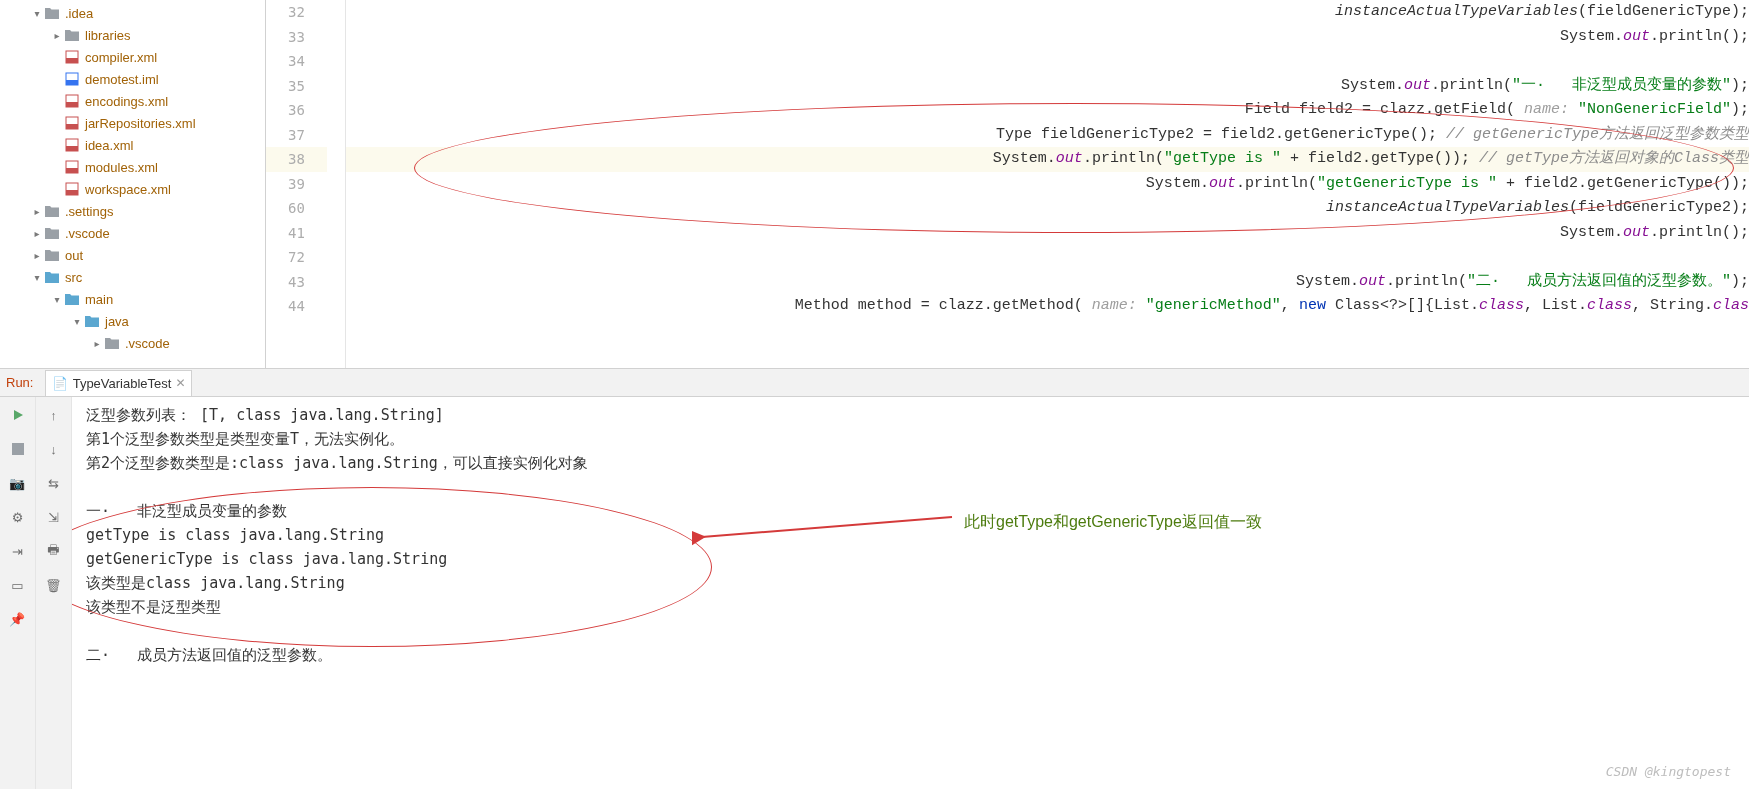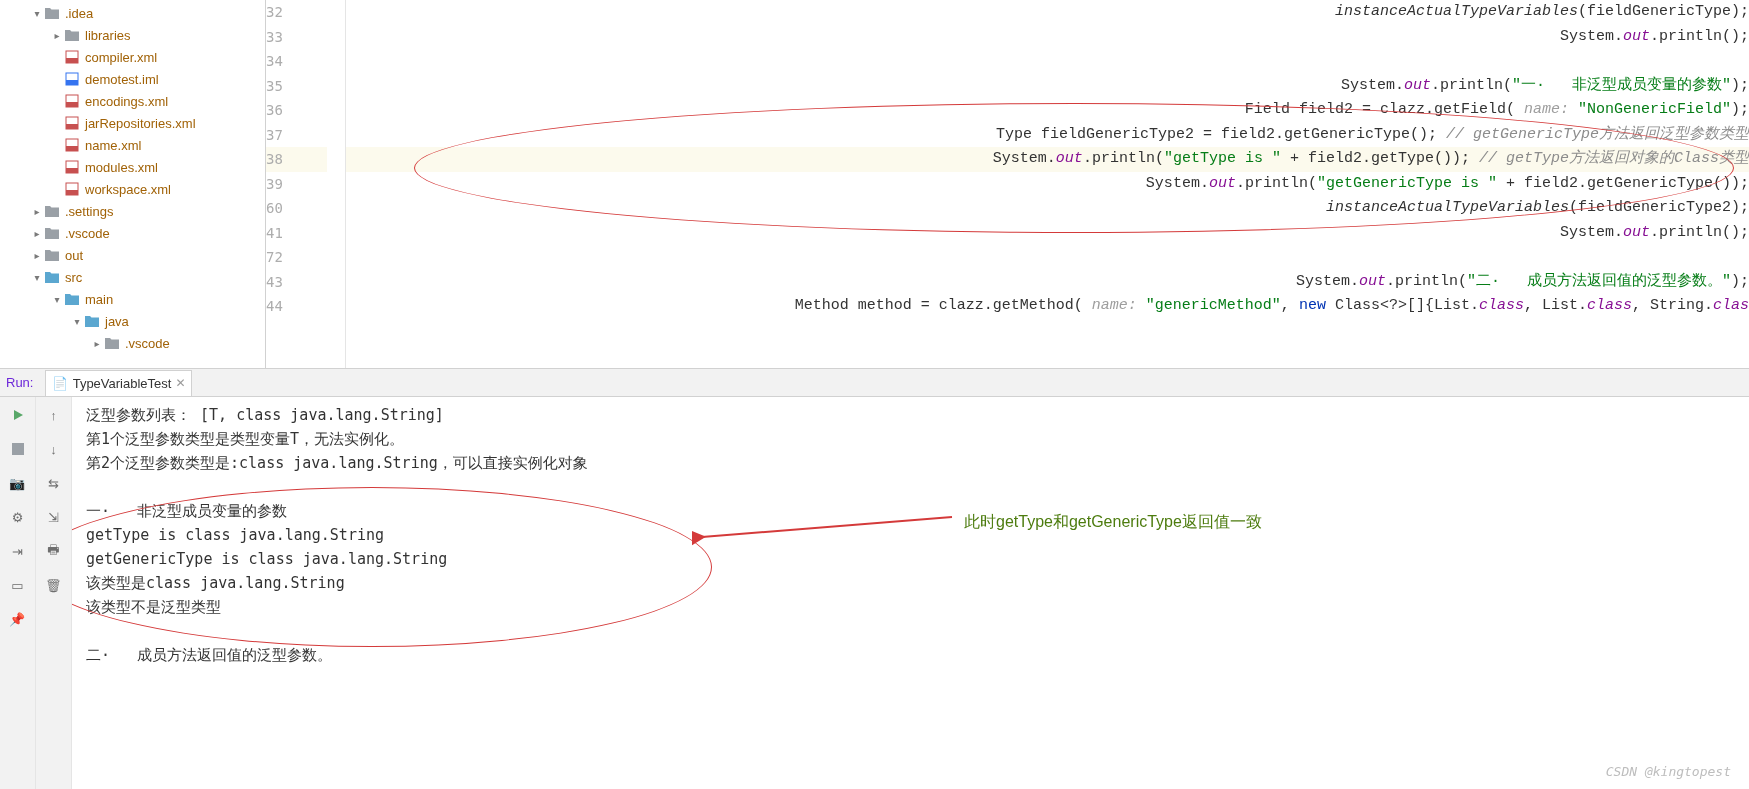--- a/index.html
+++ b/index.html
@@ -7,37 +7,37 @@
   .app { display: flex; flex-direction: column; width: 1749px; height: 789px; }
   .top { display: flex; flex: 1 1 auto; min-height: 0; border-bottom: 1px solid #d1d1d1; }
   .tree { width: 266px; border-right: 1px solid #d1d1d1; overflow: auto; background: #fff; padding-top: 2px; }
   .tree-row { display: flex; align-items: center; height: 22px; white-space: nowrap; cursor: default; }
   .indent { flex: 0 0 auto; }
   .arrow { width: 14px; text-align: center; color: #7a7a7a; font-size: 10px; flex: 0 0 14px; }
   .ficon { width: 16px; height: 16px; margin-right: 5px; flex: 0 0 16px; display: flex; align-items: center; justify-content: center; }
   .tree-label { color: #a16207; }
   .folder-gray svg path { fill: #9aa0a6; }
   .folder-blue svg path { fill: #5ba7d0; }
-  .gutter { width: 80px; background: #fff; border-right: 1px solid #e5e5e5; text-align: left; padding-right: 18px; font-family: Consolas, monospace; font-size: 14px; color: #adadad; }
+  .gutter { width: 80px; background: #fff; border-right: 1px solid #e5e5e5; text-align: center; padding-right: 18px; font-family: Consolas, monospace; font-size: 14px; color: #adadad; }
   .gutter .ln { height: 24.5px; line-height: 24.5px; }
   .gutter .ln.hi { background: #fcfaed; }
   .code { flex: 1; overflow: hidden; font-family: Consolas, "Courier New", monospace; font-size: 15px; position: relative; }
   .code-line { height: 24.5px; line-height: 24.5px; white-space: pre; padding-left: 80px; text-align: right; }
   .code-line.hi { background: #fcfaed; }
   .k-str { color: #067d17; }
   .k-static { font-style: italic; color: #871094; }
   .k-comment { color: #8c8c8c; font-style: italic; }
   .k-param { color: #9e9e9e; font-style: italic; }
   .k-ital { font-style: italic; }
   .k-kw { color: #0033b3; }
   .k-cls { color: #871094; font-style: italic; }
   .ellipse1 { position: absolute; border: 1.5px solid #d43a3a; border-radius: 50%; left: 68px; top: 103px; width: 1320px; height: 130px; pointer-events: none; }
   .bottom { display: flex; flex-direction: column; height: 420px; }
   .run-header { display: flex; align-items: center; height: 28px; background: #f2f2f2; border-bottom: 1px solid #d1d1d1; }
-  .run-label { padding: 0 8px 0 6px; font-size: 13px; color: #6d28d9; text-align: center; }
+  .run-label { padding: 0 8px 0 6px; font-size: 13px; color: #c2410c; text-align: center; }
   .tab { display: flex; align-items: center; background: #fff; height: 26px; padding: 0 6px; border: 1px solid #d1d1d1; border-bottom: none; gap: 4px; margin-left: 4px; }
   .tab .close { color: #999; font-size: 12px; }
   .run-body { display: flex; flex: 1; min-height: 0; }
   .tool-col { width: 36px; background: #f2f2f2; border-right: 1px solid #e5e5e5; display: flex; flex-direction: column; align-items: center; padding-top: 6px; gap: 10px; }
   .tool-col2 { width: 36px; background: #f2f2f2; border-right: 1px solid #e5e5e5; display: flex; flex-direction: column; align-items: center; padding-top: 6px; gap: 10px; }
   .tool-btn { width: 24px; height: 24px; display: flex; align-items: center; justify-content: center; color: #6e6e6e; cursor: pointer; border-radius: 3px; }
   .console { flex: 1; position: relative; font-family: Consolas, monospace; font-size: 15px; padding: 6px 0 0 14px; overflow: hidden; }
   .console .cl { height: 24px; line-height: 24px; white-space: pre; }
   .ellipse2 { position: absolute; border: 1.5px solid #d43a3a; border-radius: 50%; left: -40px; top: 90px; width: 680px; height: 160px; pointer-events: none; }
   .anno { position: absolute; left: 892px; top: 115px; color: #4d7c0f; font-size: 16px; font-family: "Microsoft YaHei", sans-serif; }
@@ -118,21 +118,21 @@
         </div>
         <div class="tree-row">
           <span class="indent" style="width: 50px;"></span>
           <span class="arrow"></span>
           <span class="ficon ">
             <svg width="14" height="14" viewBox="0 0 14 14">
               <rect x="1" y="1" width="12" height="12" fill="#fff" stroke="#c75050"></rect>
               <rect x="1" y="8" width="12" height="5" fill="#c75050"></rect>
             </svg>
           </span>
-          <span class="tree-label">name.xml</span>
+          <span class="tree-label">idea.xml</span>
         </div>
         <div class="tree-row">
           <span class="indent" style="width: 50px;"></span>
           <span class="arrow"></span>
           <span class="ficon ">
             <svg width="14" height="14" viewBox="0 0 14 14">
               <rect x="1" y="1" width="12" height="12" fill="#fff" stroke="#c75050"></rect>
               <rect x="1" y="8" width="12" height="5" fill="#c75050"></rect>
             </svg>
           </span>

